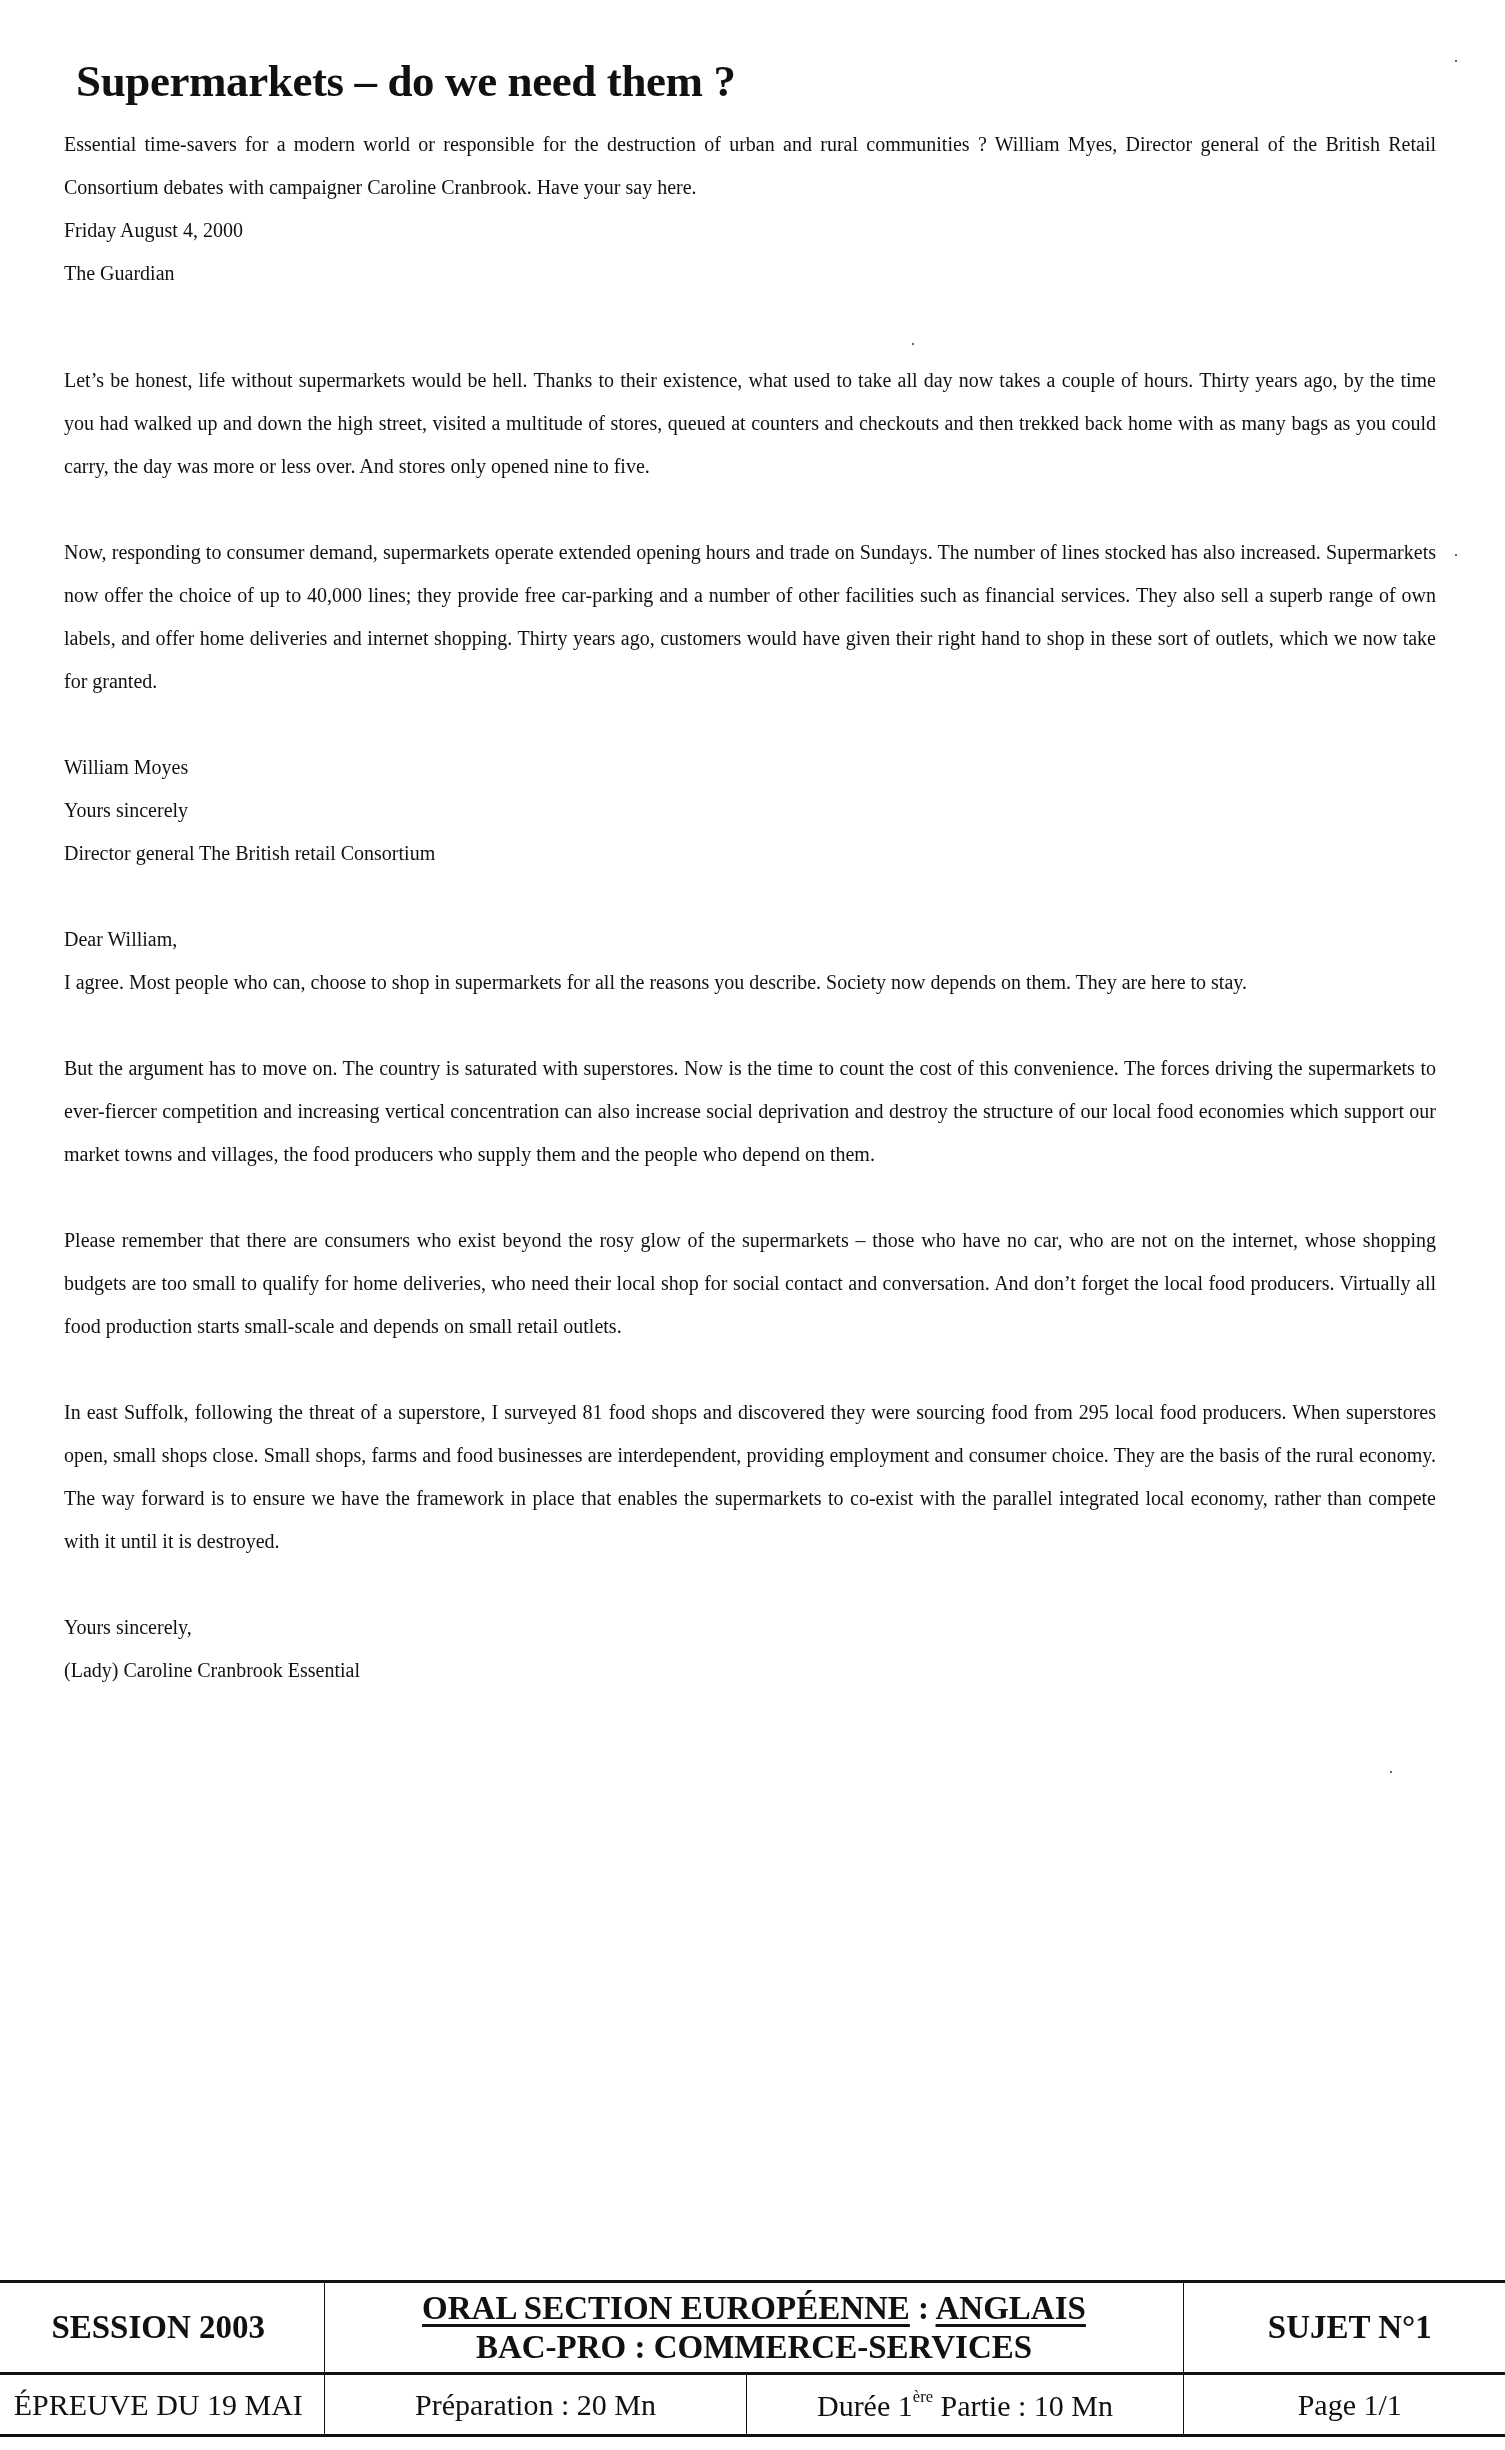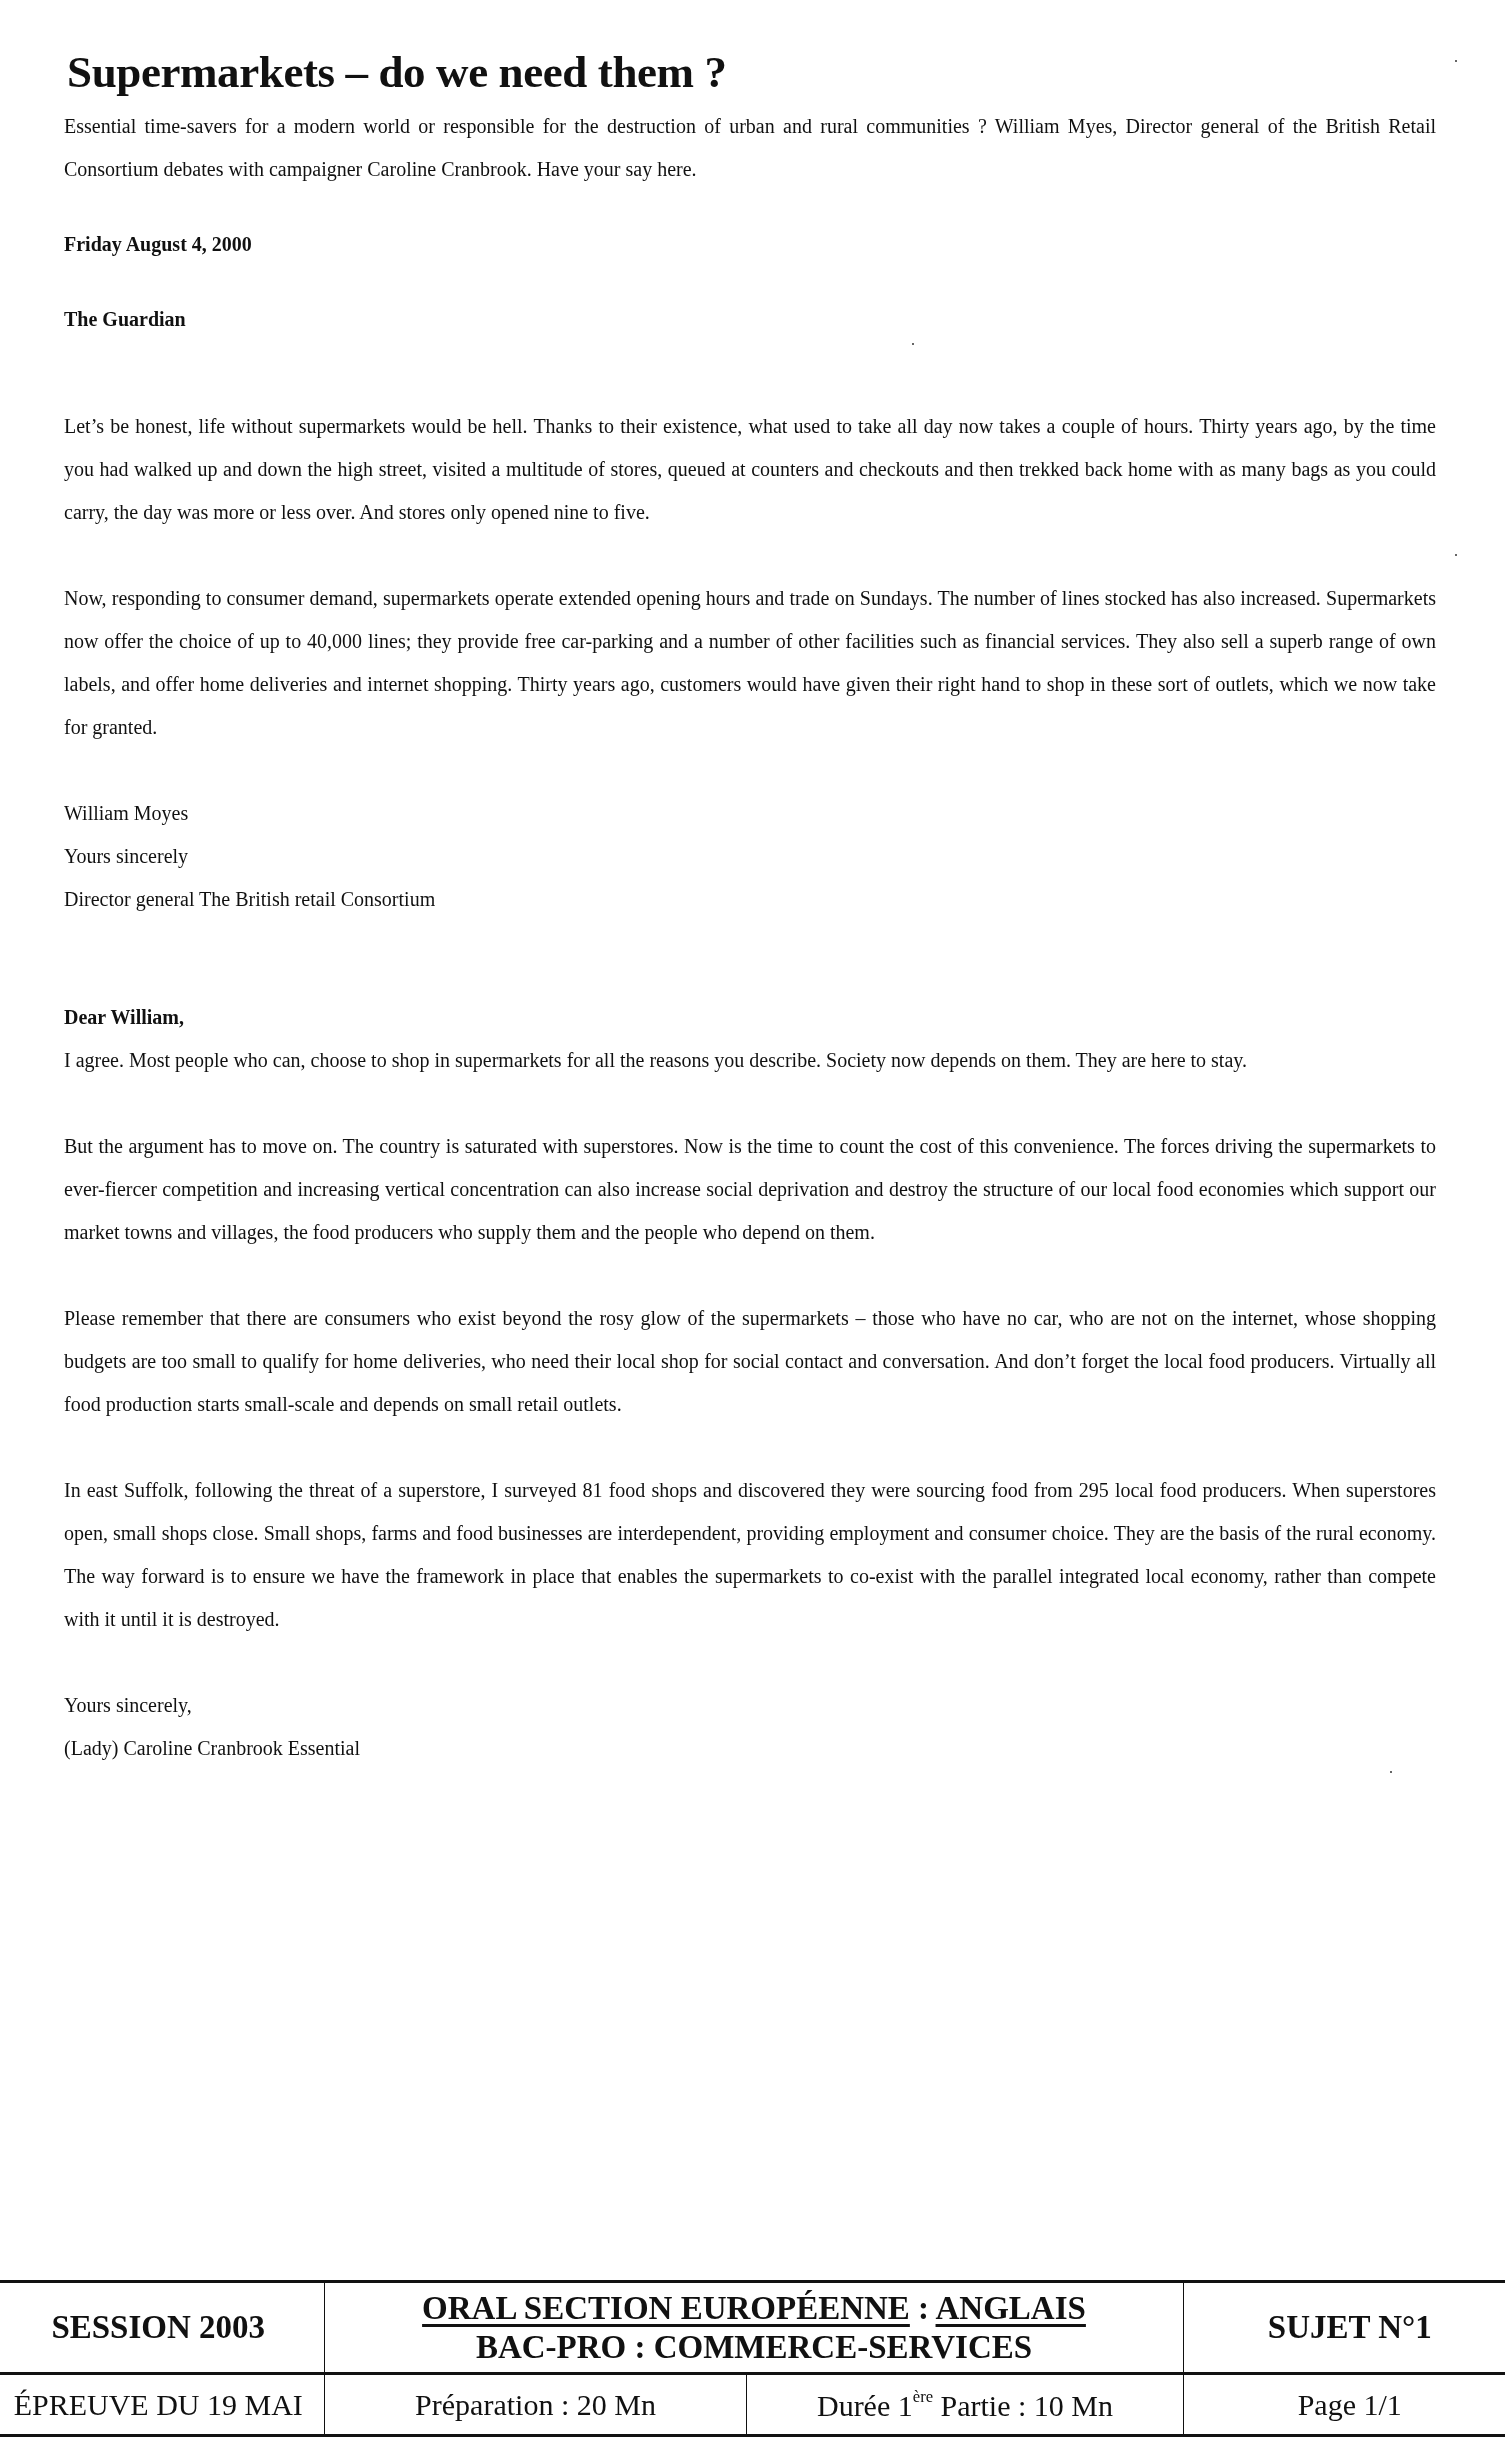--- a/index.html
+++ b/index.html
@@ -2,23 +2,23 @@
 <html style="font-size:12px"><head>
 <meta charset="utf-8">
 <style>
   html, body { margin: 0; padding: 0; background: #ffffff; }
   body {
     width: 1505px; height: 2450px; position: relative; overflow: hidden;
     font-family: "Liberation Serif", "DejaVu Serif", serif;
     color: #111111;
   }
   .page { position: absolute; left: 64px; top: 39px; width: 1372px; }
-  .title { font-size: 45px; font-weight: bold; line-height: 60px; margin: 3px; letter-spacing: -0.4px; }
+  .title { font-size: 45px; font-weight: bold; line-height: 60px; margin: 12px; letter-spacing: -0.4px; }
   .p { font-size: 20px; line-height: 43px; margin: 0; text-align: justify; text-align-last: left; }
-  .bold { font-weight: bold; margin-top: 32px; }
+  .bold { font-weight: normal; }
   .gap { height: 43px; }
   .gap-lg { height: 64px; }
   .dot { position: absolute; width: 2.3px; height: 2.3px; background: #333; border-radius: 1.5px; }
 
   
   .footer {
     position: absolute; left: -7.5px; top: 2280px; width: 1522px; height: 154px;
   }
   .footer table { border-collapse: collapse; width: 100%; height: 100%; table-layout: fixed; }
   .footer td {

